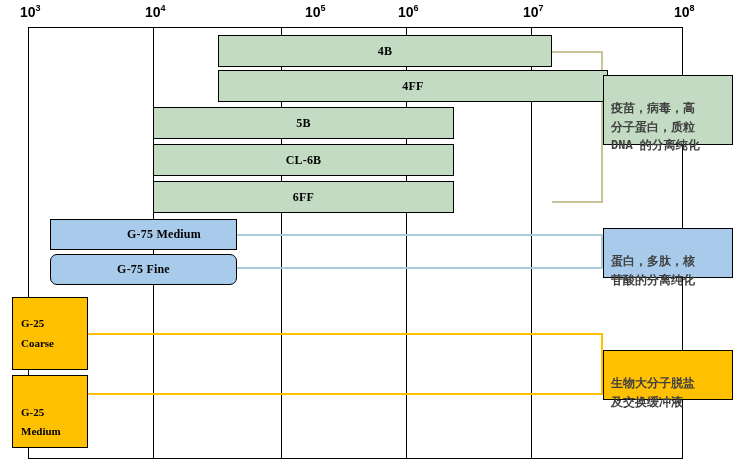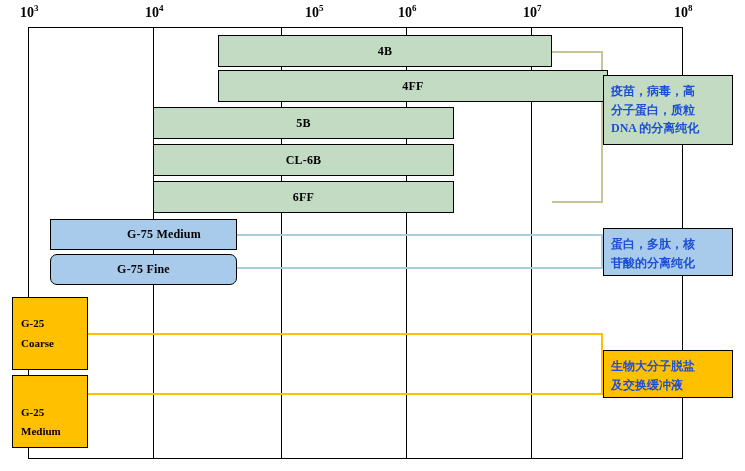--- a/index.html
+++ b/index.html
@@ -5,21 +5,21 @@
   html,body{margin:0;padding:0;background:#ffffff;}
   body{width:745px;height:471px;position:relative;overflow:hidden;
        font-family:"Liberation Serif",serif;}
 
   #stage{position:absolute;left:0;top:0;width:745px;height:471px;}
 
   
   .axis-line{position:absolute;left:28px;top:27px;width:655px;height:0;
              border-top:1.6px solid #000;}
   .tick-label{position:absolute;top:3px;font-size:14px;font-weight:bold;
-              color:#000;font-family:Liberation Serif, serif;white-space:nowrap;}
+              color:#000;font-family:Liberation Sans, sans-serif;white-space:nowrap;}
   .tick-label sup{font-size:9px;vertical-align:super;font-weight:bold;}
 
   .gridline{position:absolute;top:27px;width:0;border-left:1.5px solid #000;}
 
   
   .frame-bottom{position:absolute;left:28px;top:458px;width:655px;height:0;
                 border-top:1.6px solid #000;}
 
   
   .bar{position:absolute;box-sizing:border-box;border:1.4px solid #000;
@@ -31,22 +31,22 @@
   .boxlabel{position:absolute;box-sizing:border-box;border:1.4px solid #000;
             background:#ffc000;display:flex;flex-direction:column;
             justify-content:center;padding-left:8px;
             font-size:11px;font-weight:bold;color:#000;line-height:1.75;}
 
   
   .bracket{position:absolute;box-sizing:border-box;}
 
   
   .callout{position:absolute;box-sizing:border-box;border:1.4px solid #000;
-           padding:6px 7px;font-size:12px;font-weight:bold;color:#1d4ed8;
-           line-height:1.55;font-family:Liberation Serif, serif;}
+           padding:24px 7px;font-size:12px;font-weight:bold;color:#404040;
+           line-height:1.55;font-family:Liberation Mono, monospace;}
   .callout.green{background:#c2dbc2;}
   .callout.blue{background:#a8cbeb;}
   .callout.gold{background:#ffc000;}
 </style>
 </head>
 <body>
 
 <div id="stage">
 
   <div class="axis-line"></div>

